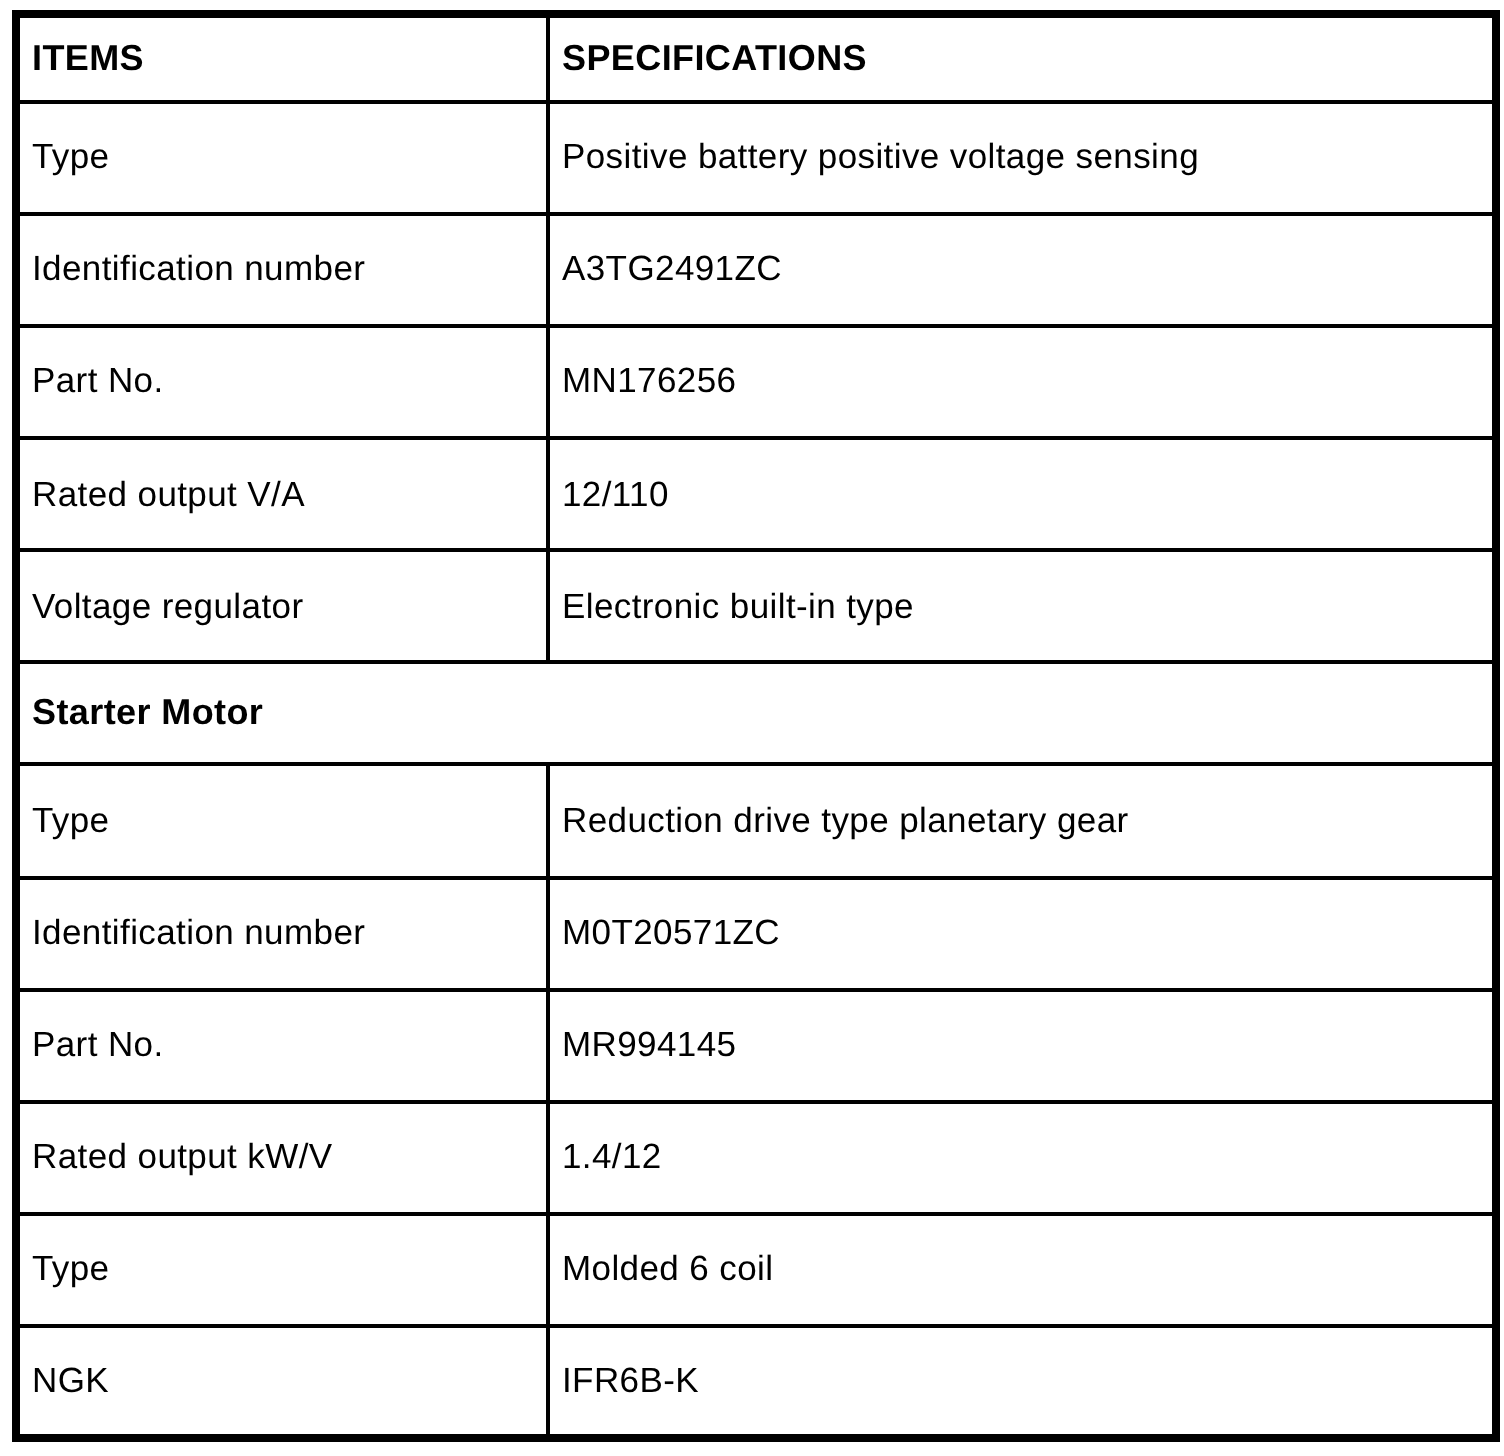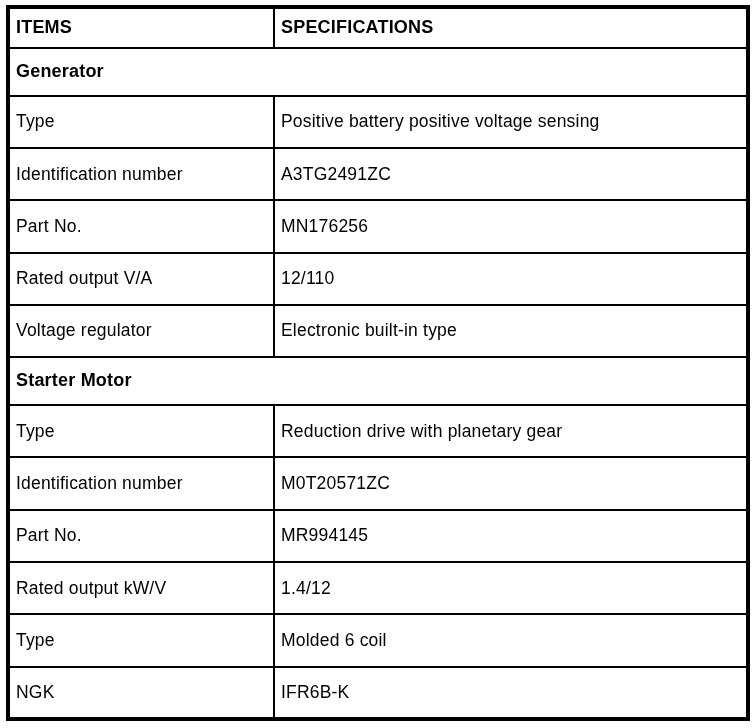--- a/index.html
+++ b/index.html
@@ -54,23 +54,20 @@
     <colgroup>
       <col class="items-col">
       <col class="spec-col">
     </colgroup>
     <tbody>
       <tr class="header-row">
         <th>ITEMS</th>
         <th>SPECIFICATIONS</th>
       </tr>
 
-      <tr class="section-row">
-        <td colspan="2">Generator</td>
-      </tr>
       <tr class="data-row">
         <td>Type</td>
         <td>Positive battery positive voltage sensing</td>
       </tr>
       <tr class="data-row">
         <td>Identification number</td>
         <td>A3TG2491ZC</td>
       </tr>
       <tr class="data-row">
         <td>Part No.</td>
@@ -83,21 +80,21 @@
       <tr class="data-row">
         <td>Voltage regulator</td>
         <td>Electronic built-in type</td>
       </tr>
 
       <tr class="section-row">
         <td colspan="2">Starter Motor</td>
       </tr>
       <tr class="data-row">
         <td>Type</td>
-        <td>Reduction drive with planetary gear</td>
+        <td>Reduction drive type planetary gear</td>
       </tr>
       <tr class="data-row">
         <td>Identification number</td>
         <td>M0T20571ZC</td>
       </tr>
       <tr class="data-row">
         <td>Part No.</td>
         <td>MR994145</td>
       </tr>
       <tr class="data-row">

